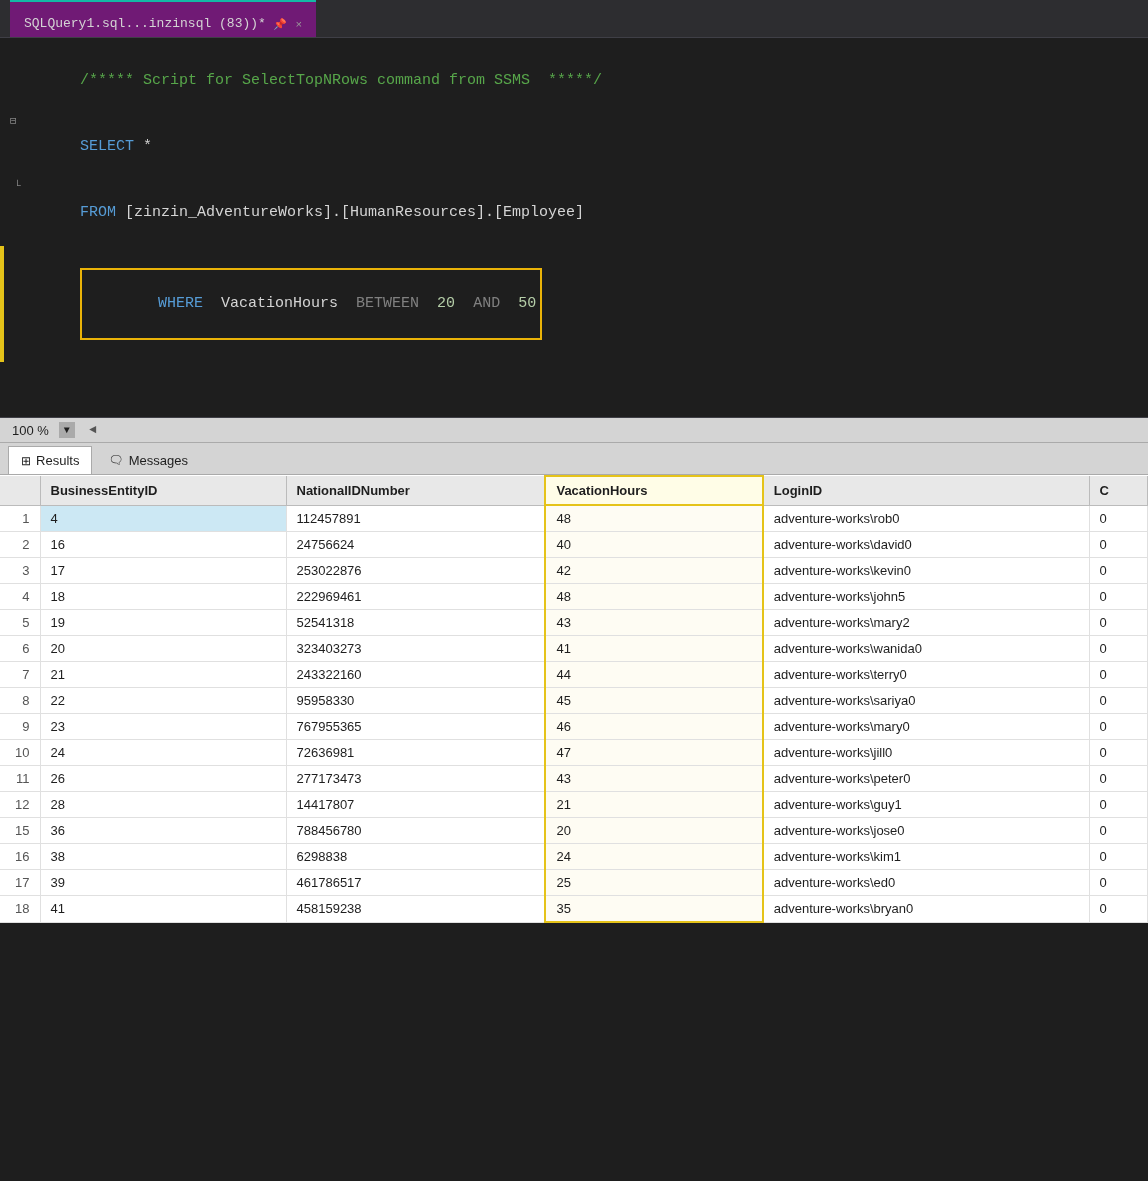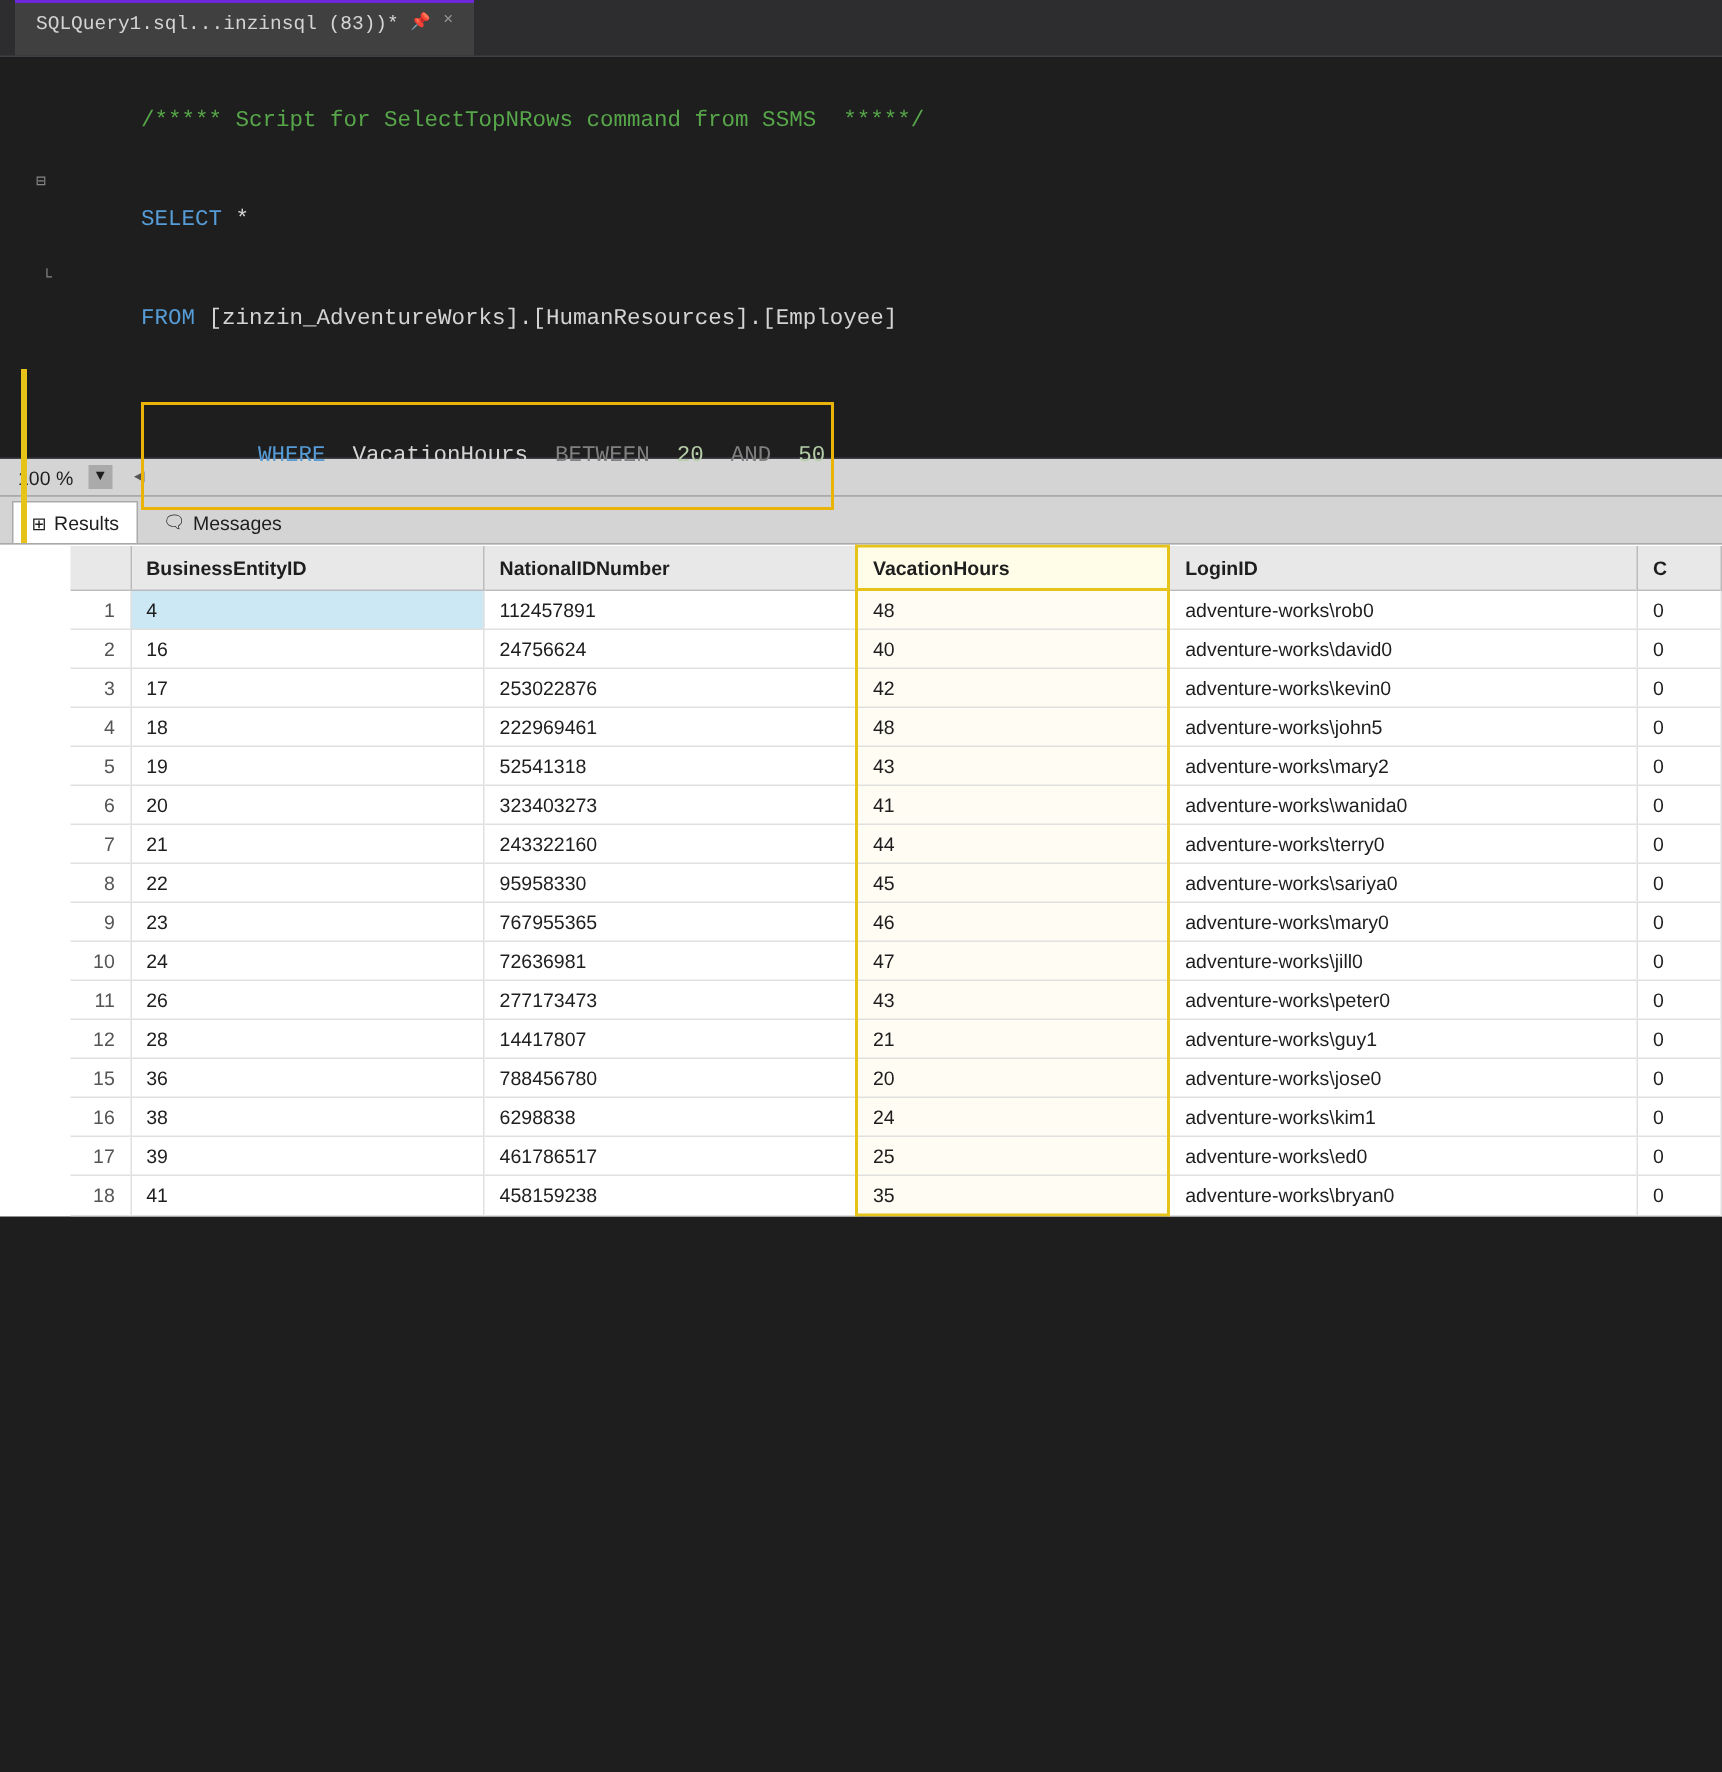--- a/index.html
+++ b/index.html
@@ -15,45 +15,45 @@
     .title-bar {
       background: #2d2d30;
       height: 38px;
       display: flex;
       align-items: center;
       padding: 0 10px;
       gap: 8px;
       border-bottom: 1px solid #3f3f46;
     }
     .tab {
-      background: #404040;
+      background: #701a75;
       color: #d4d4d4;
       padding: 6px 14px;
       font-size: 13px;
       display: flex;
-      align-items: flex-start;
+      align-items: flex-end;
       gap: 8px;
-      border-top: 2px solid #6d28d9;
+      border-top: 2px solid #14b8a6;
       height: 100%;
     }
     .tab-close {
       color: #999;
       font-size: 11px;
       cursor: pointer;
     }
     .tab-pin {
       color: #999;
       font-size: 11px;
     }
 
     
     .editor-area {
       background: #1e1e1e;
-      padding: 10px 14px;
-      height: 268px;
+      padding: 10px 0;
+      height: 380px;
       border-bottom: 1px solid #3f3f46;
       position: relative;
     }
 
     .code-line {
       display: flex;
       align-items: flex-start;
       min-height: 22px;
       padding: 0 10px;
       position: relative;
@@ -166,21 +166,20 @@
     }
     .tab-icon {
       font-size: 12px;
     }
 
     
     .results-grid {
       background: #fff;
       overflow: hidden;
       flex: 1;
-      padding-left: 47px;
     }
 
     table {
       width: 100%;
       border-collapse: collapse;
       font-family: 'Segoe UI', Arial, sans-serif;
       font-size: 13px;
     }
 
     thead tr {

